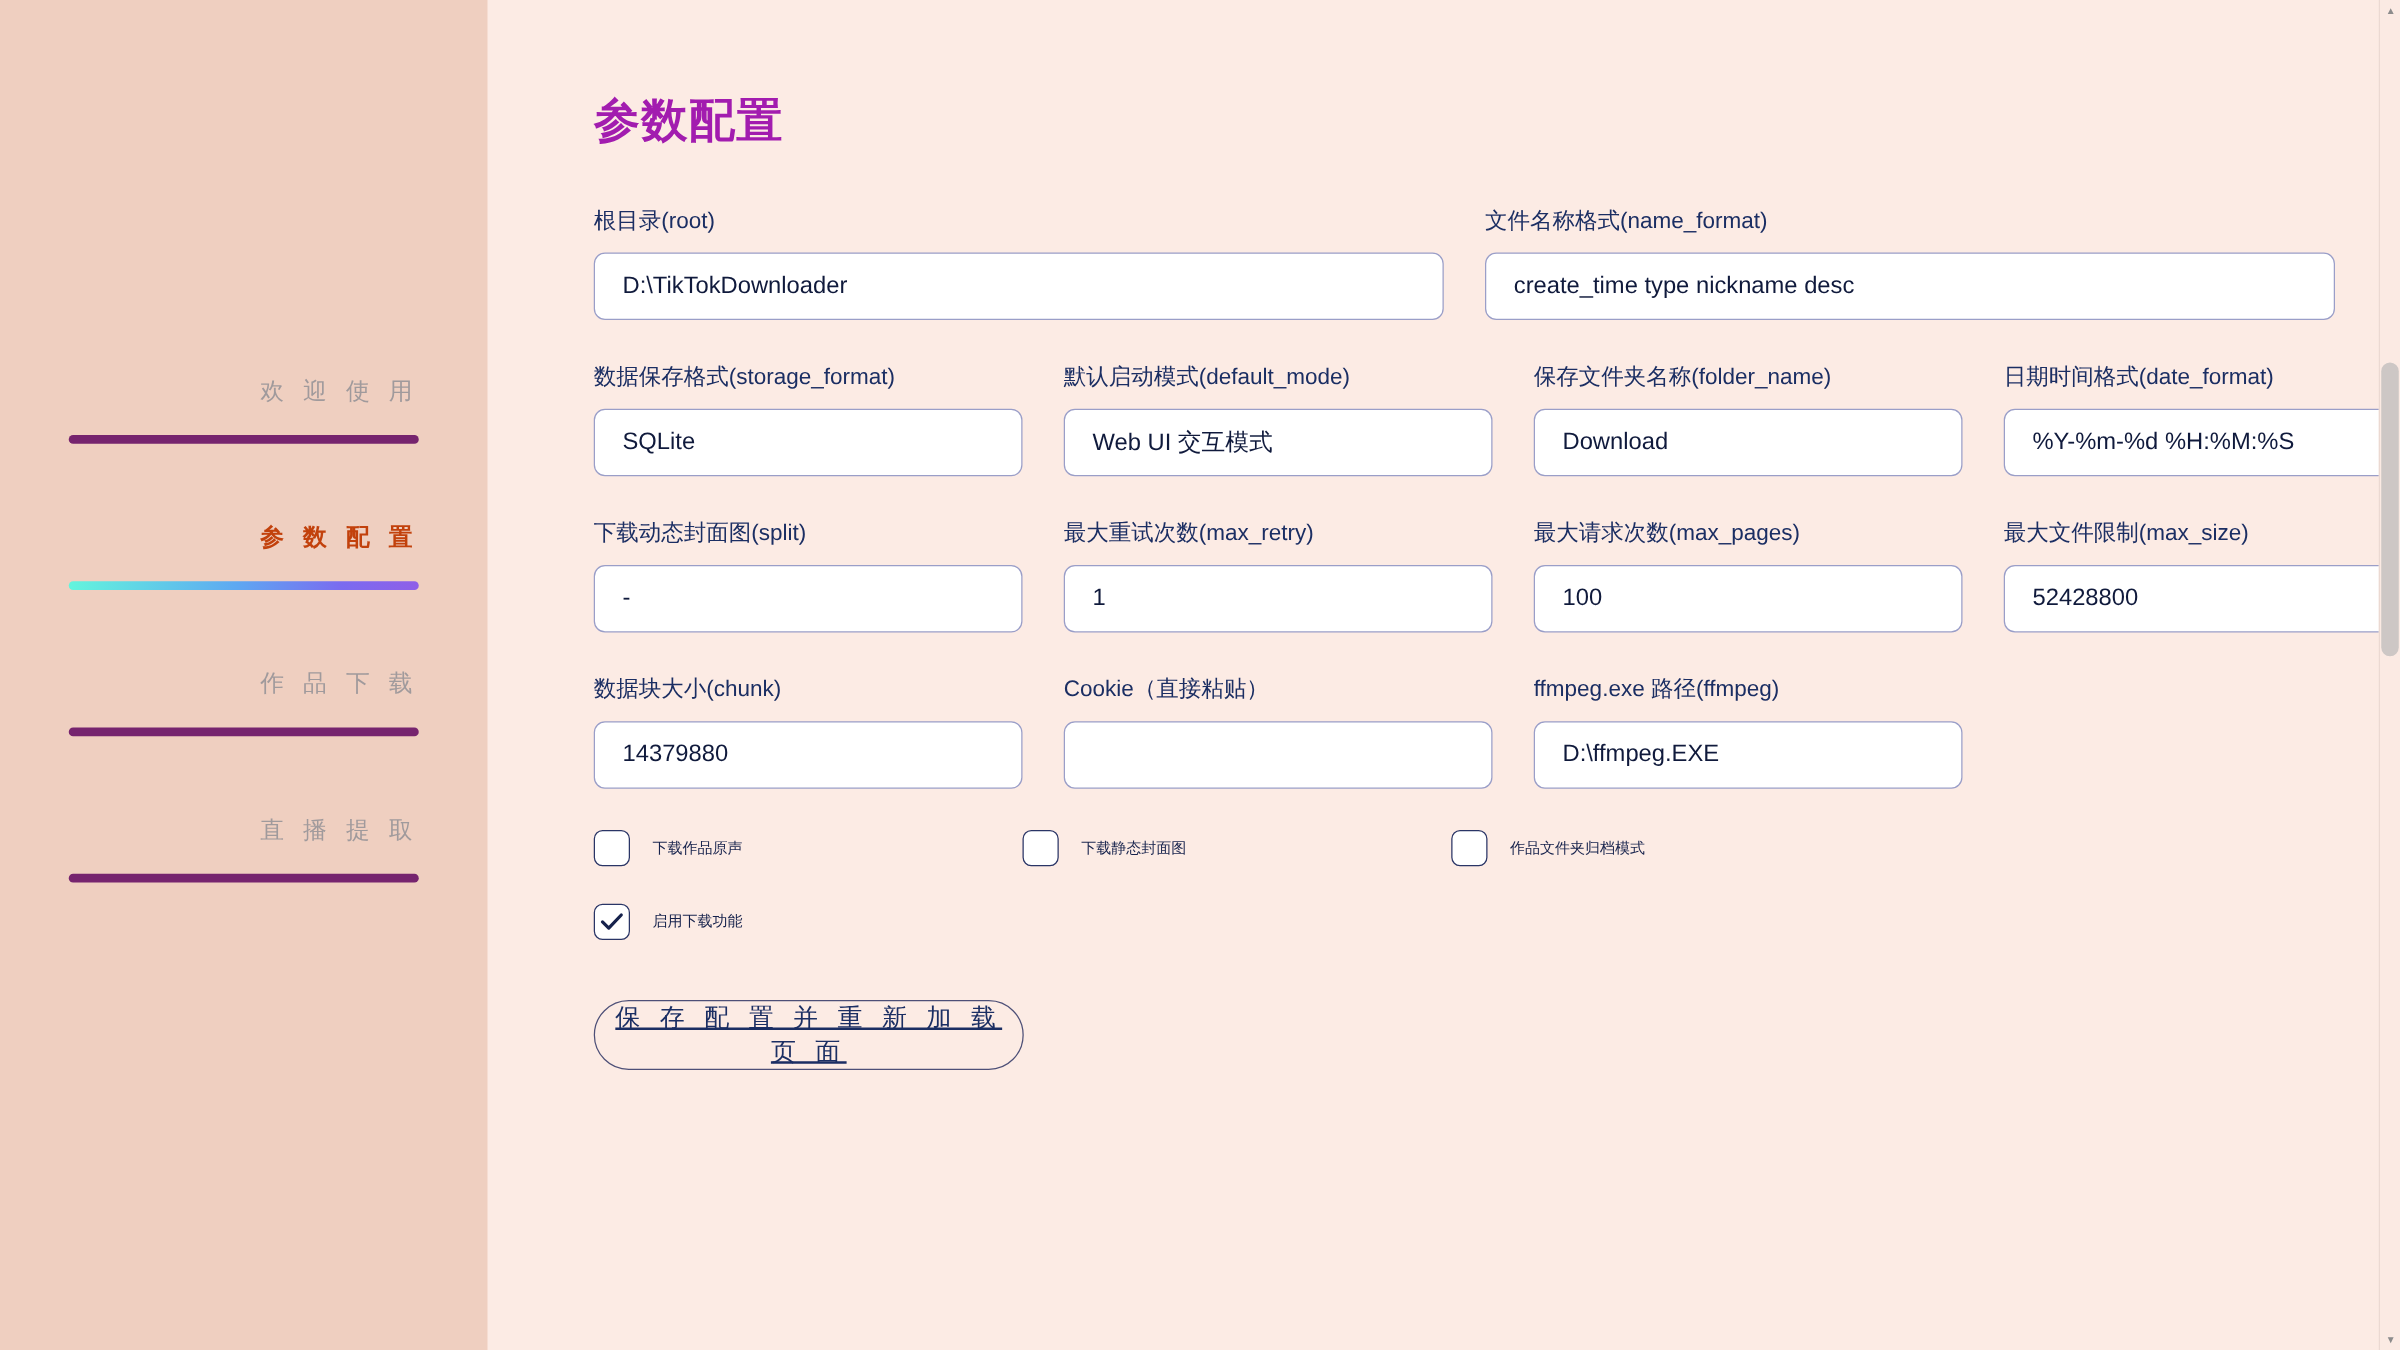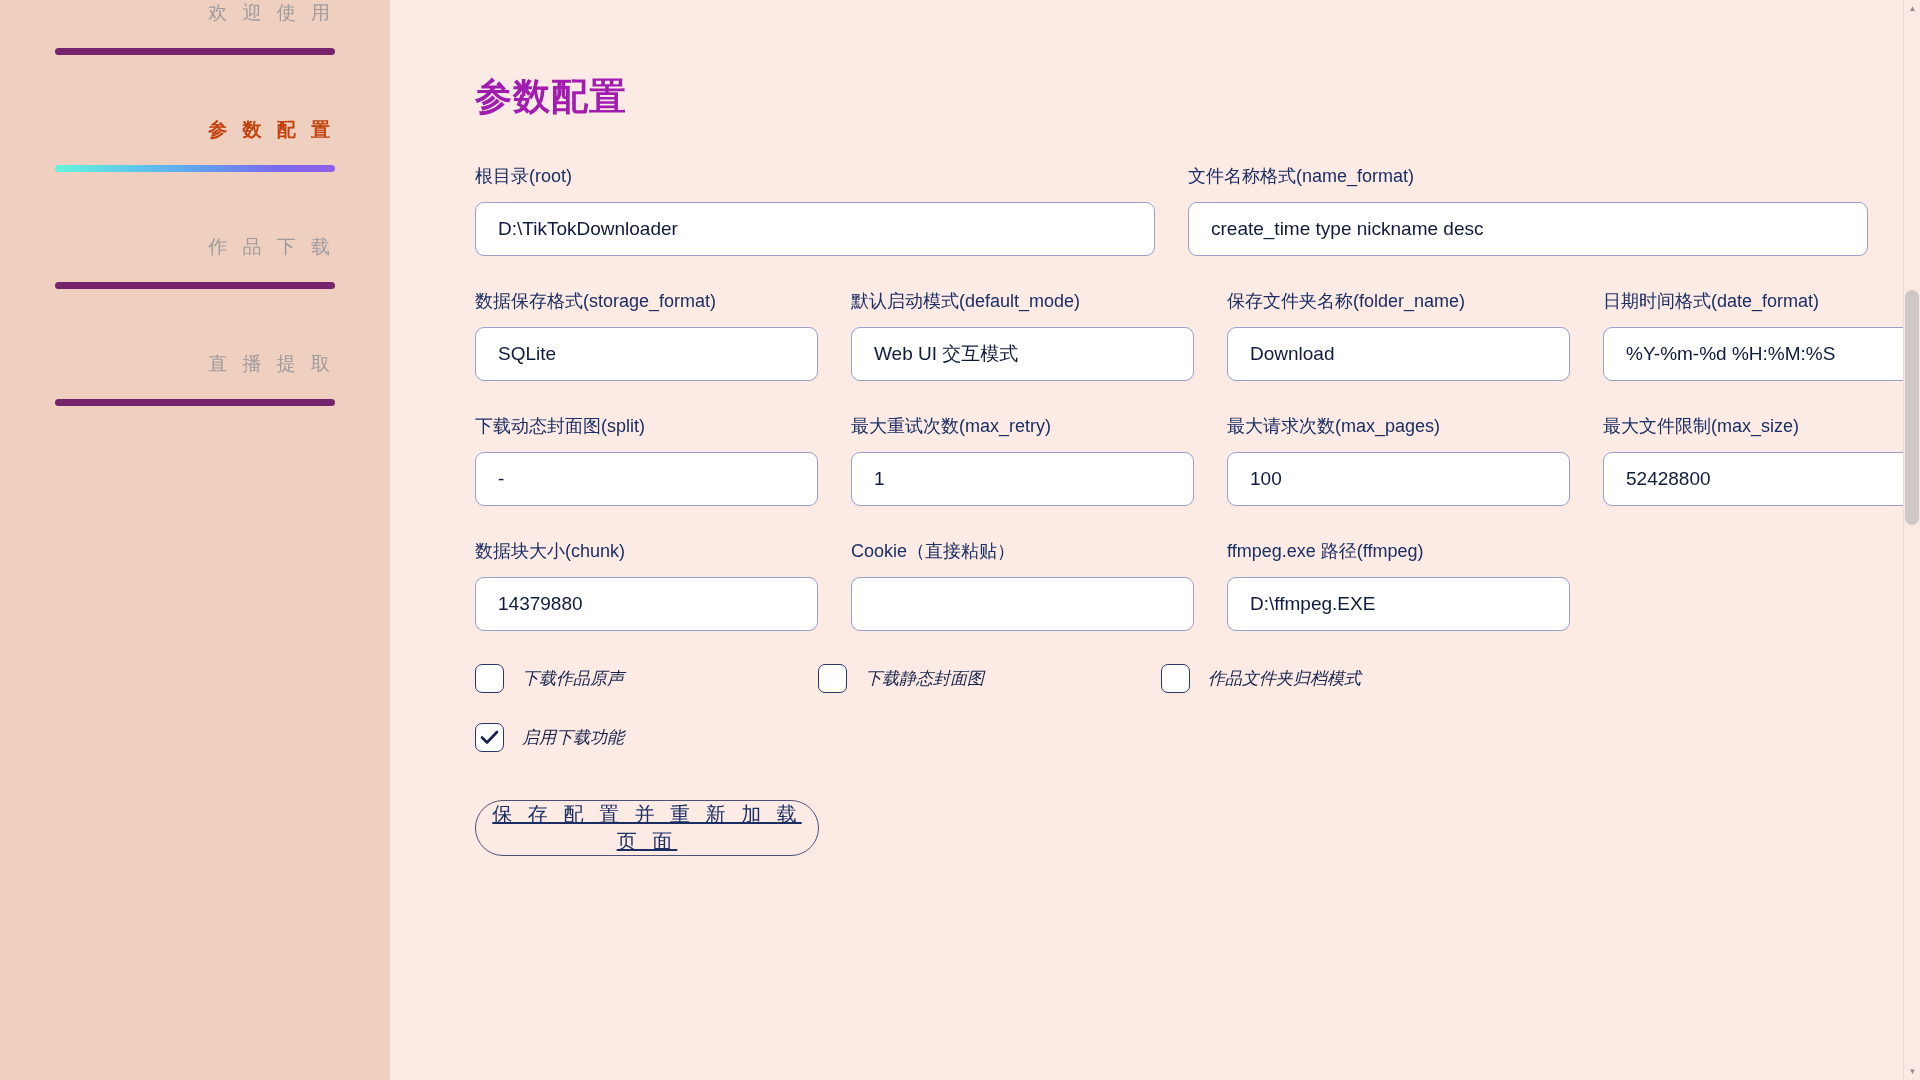--- a/index.html
+++ b/index.html
@@ -8,20 +8,21 @@
     overflow: hidden;
     font-family: "Liberation Sans", "DejaVu Sans", sans-serif;
     background: #fcebe4;
   }
   .app { display: flex; width: 1920px; height: 1080px; position: relative; }
 
   
   .sidebar {
     width: 390px; flex: 0 0 390px;
     background: #efcfc0;
+    padding-top: 300px;
     position: relative;
   }
   .nav-item { padding: 0 55px 0 0; margin-bottom: 62px; }
   .nav-label {
     display: block;
     text-align: right;
     font-size: 19px;
     letter-spacing: 5px;
     color: #a09a9c;
     padding-right: 0px;
@@ -71,21 +72,21 @@
     flex: 0 0 343px; gap: 18px;
   }
   .check-box {
     width: 29px; height: 29px; flex: 0 0 29px;
     background: #ffffff;
     border: 1.8px solid #2a3566;
     border-radius: 7px;
     display: flex; align-items: center; justify-content: center;
   }
   .check-box svg { display: block; }
-  .check-label { font-size: 17px; color: #16224c; white-space: nowrap; font-style: italic; }
+  .check-label { font-size: 12px; color: #16224c; white-space: nowrap; }
 
   
   .save-btn {
     margin-top: 48px;
     width: 344px; height: 56px;
     border: 1.5px solid #4d4f77; border-radius: 29px;
     background: transparent;
     color: #1b2e63; font-size: 20px; letter-spacing: 5px;
     font-family: "Liberation Sans", sans-serif;
     display: flex; align-items: center; justify-content: center;

